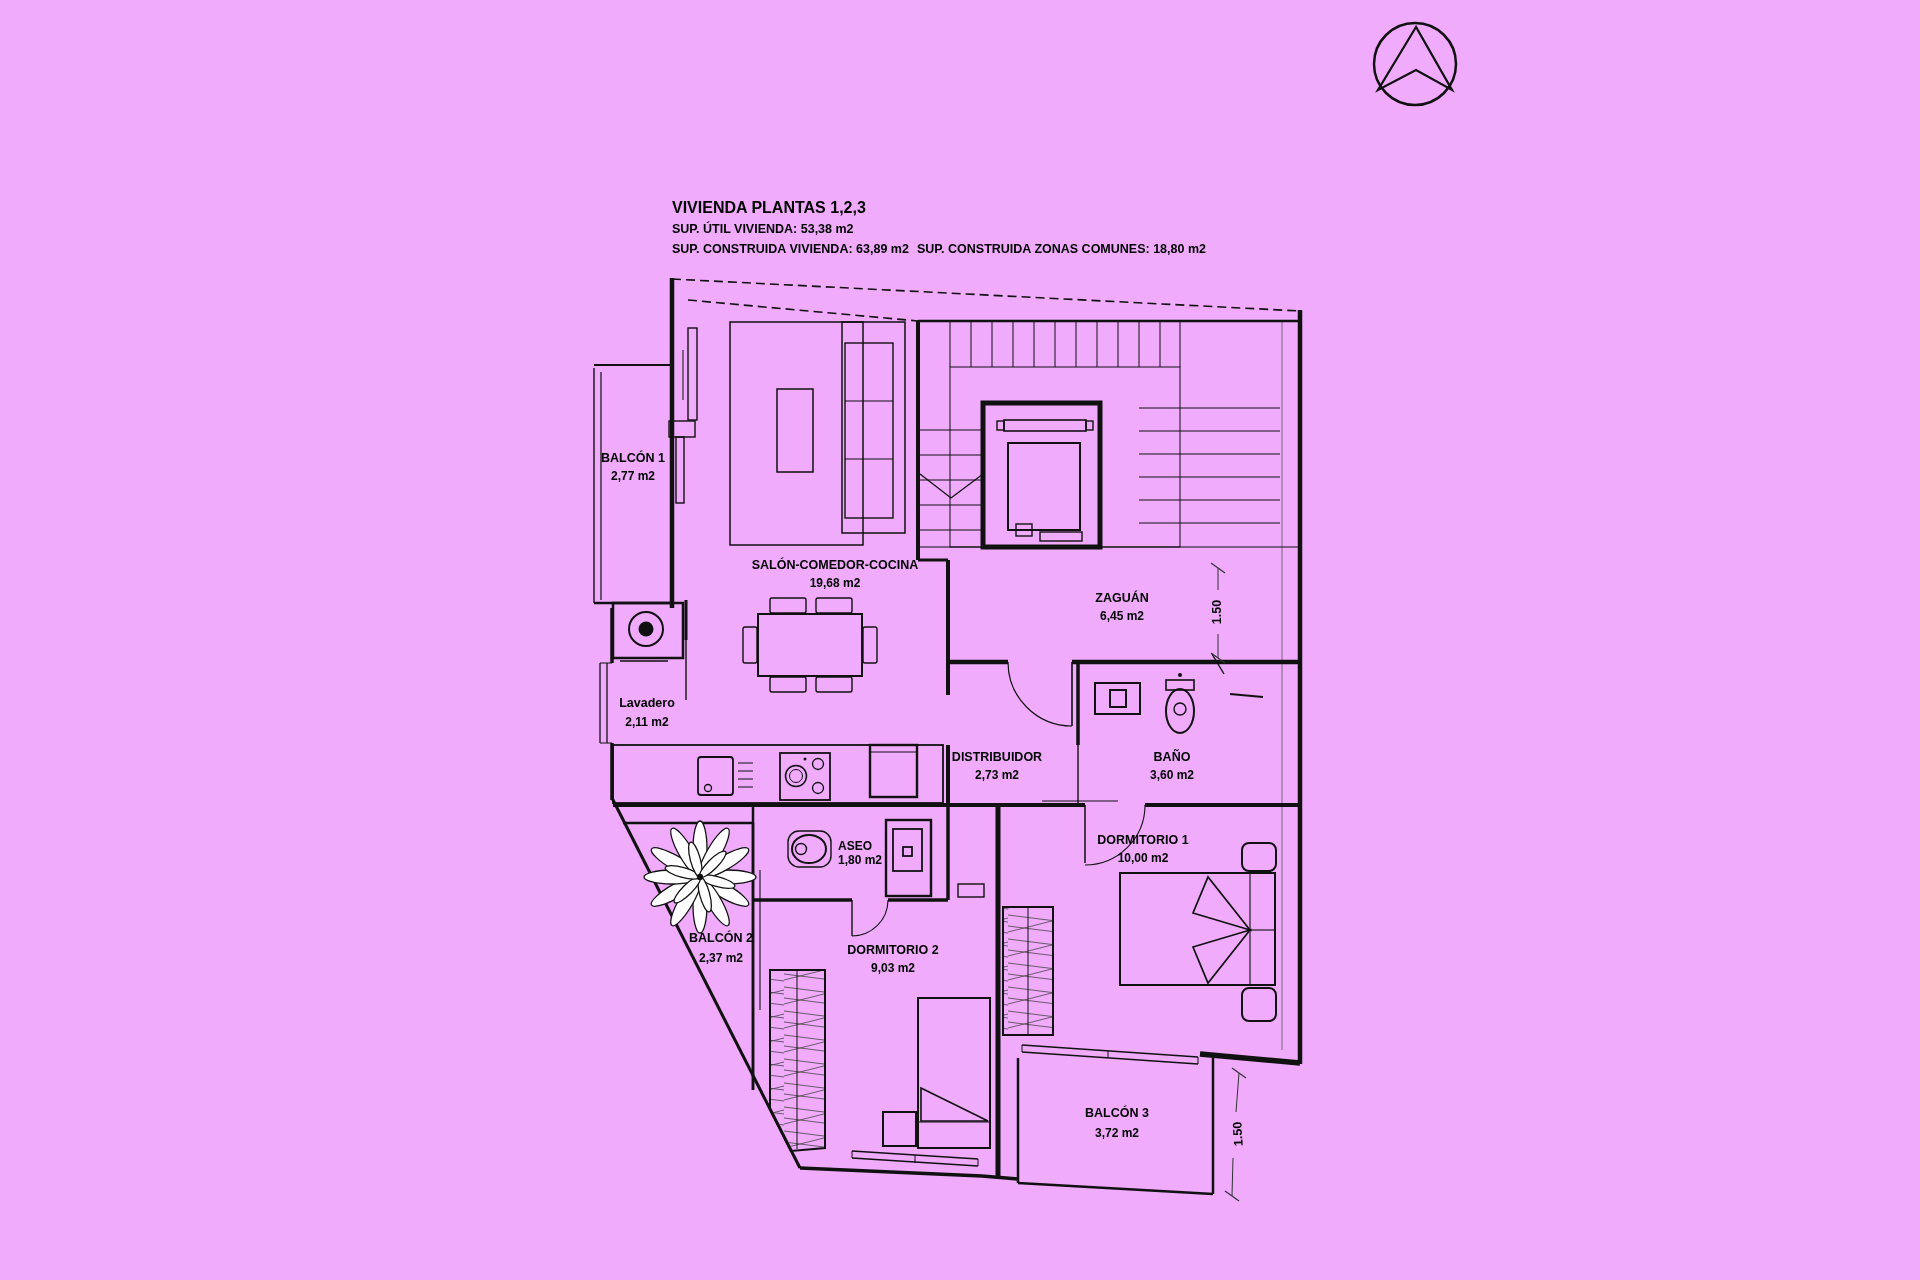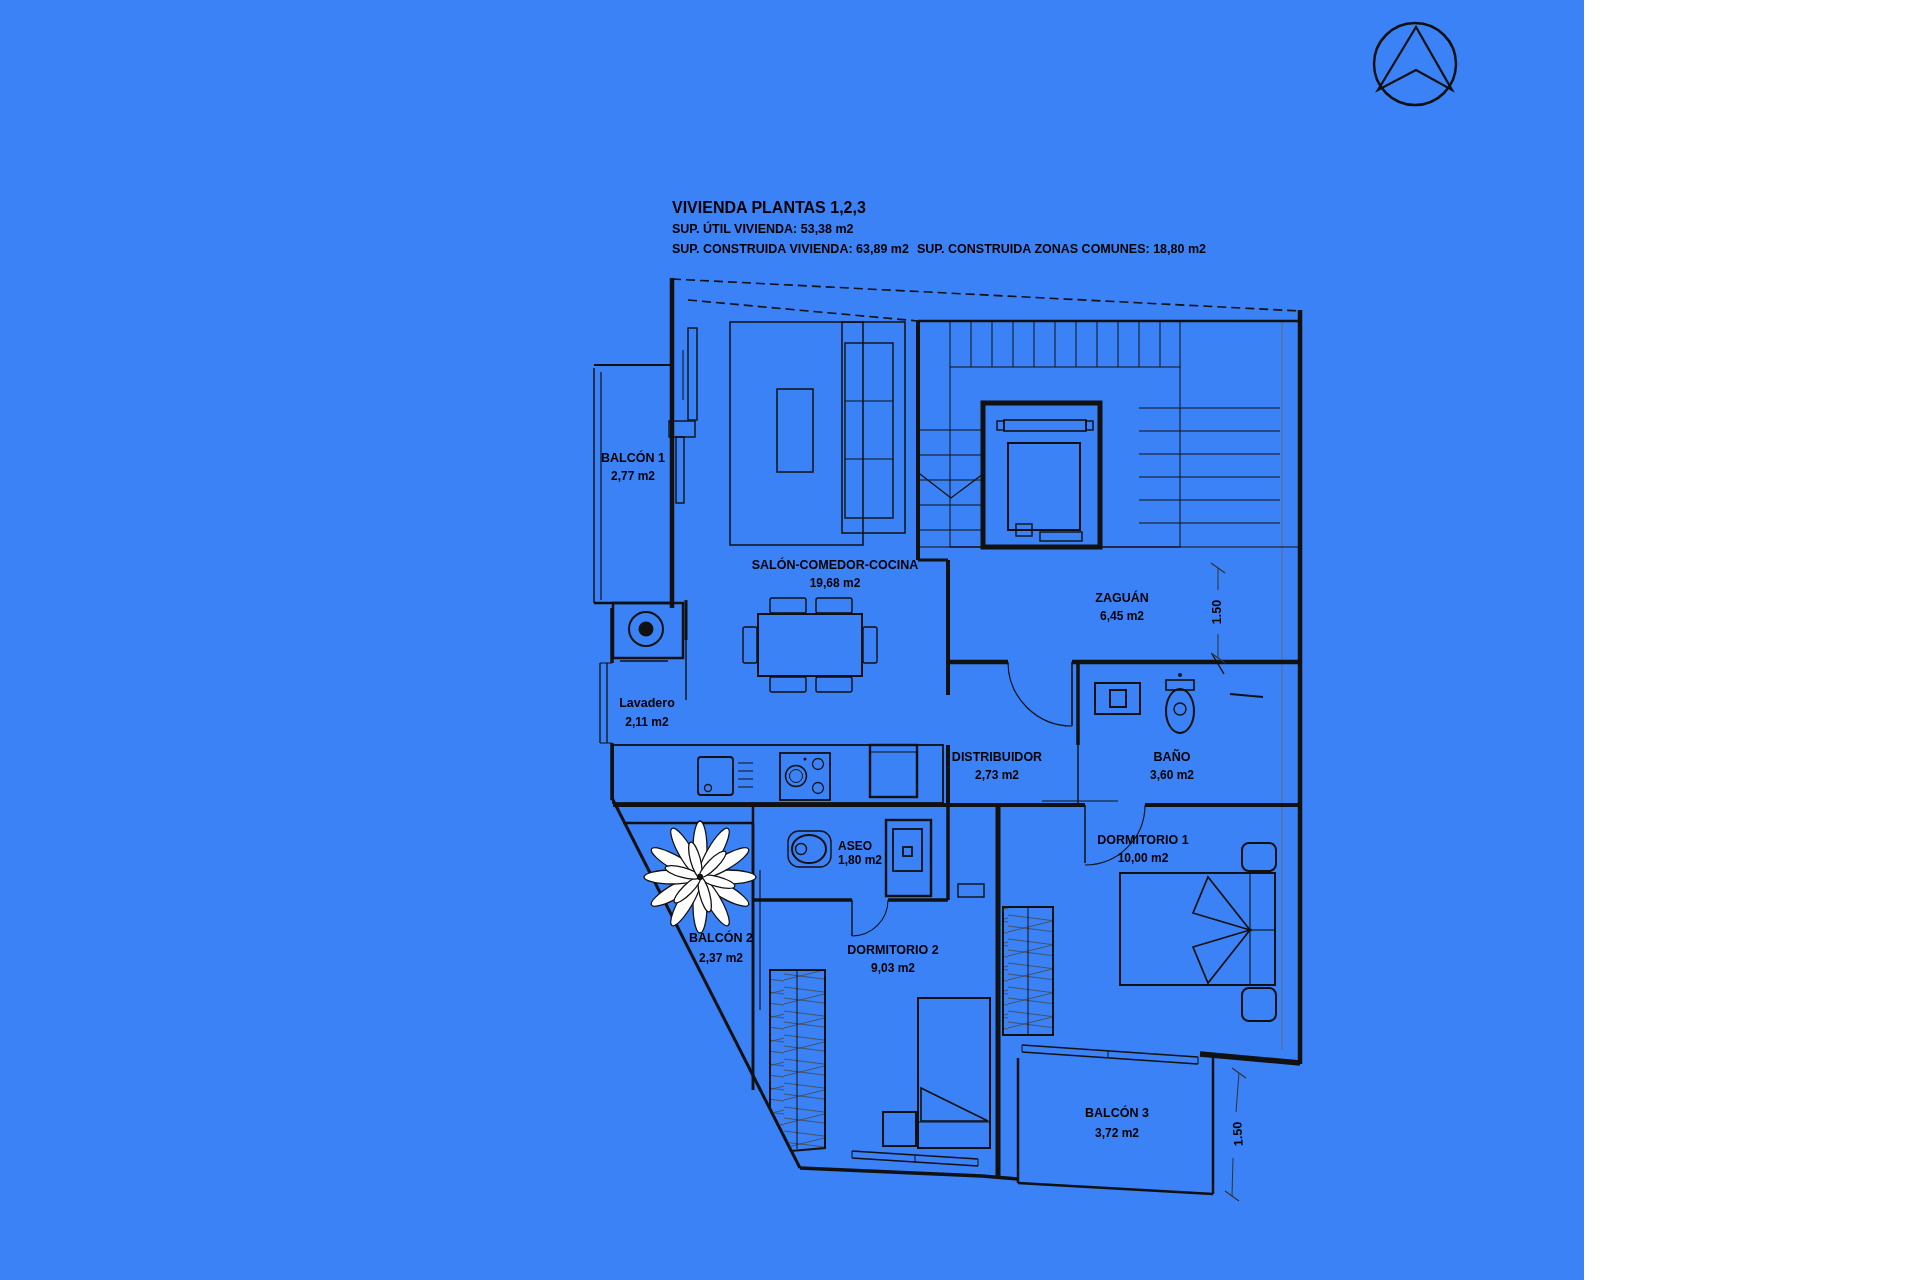--- a/index.html
+++ b/index.html
@@ -1,16 +1,16 @@
 <!DOCTYPE html>
 <html><head>
 <meta charset="utf-8">
 <style>
   html,body{margin:0;padding:0;background:#ffffff;}
-  #canvas{position:relative;width:1584px;height:1280px;background:#3b82f6;overflow:hidden;
+  #canvas{position:relative;width:1920px;height:1280px;background:#f0abfc;overflow:hidden;
           font-family:"Liberation Sans", sans-serif;}
   svg{position:absolute;left:0;top:0;}
   .t1{font:bold 16px "Liberation Sans",sans-serif;fill:#000;}
   .t2{font:bold 12.5px "Liberation Sans",sans-serif;fill:#000;}
   .lbl{font:bold 12.5px "Liberation Sans",sans-serif;fill:#000;text-anchor:middle;}
   .area{font:bold 12px "Liberation Sans",sans-serif;fill:#000;text-anchor:middle;}
   .lbl-l{font:bold 12px "Liberation Sans",sans-serif;fill:#000;text-anchor:start;}
   .dim{font:bold 12.5px "Liberation Sans",sans-serif;fill:#000;text-anchor:middle;}
   .w{stroke:#111;fill:none;}
 </style>

